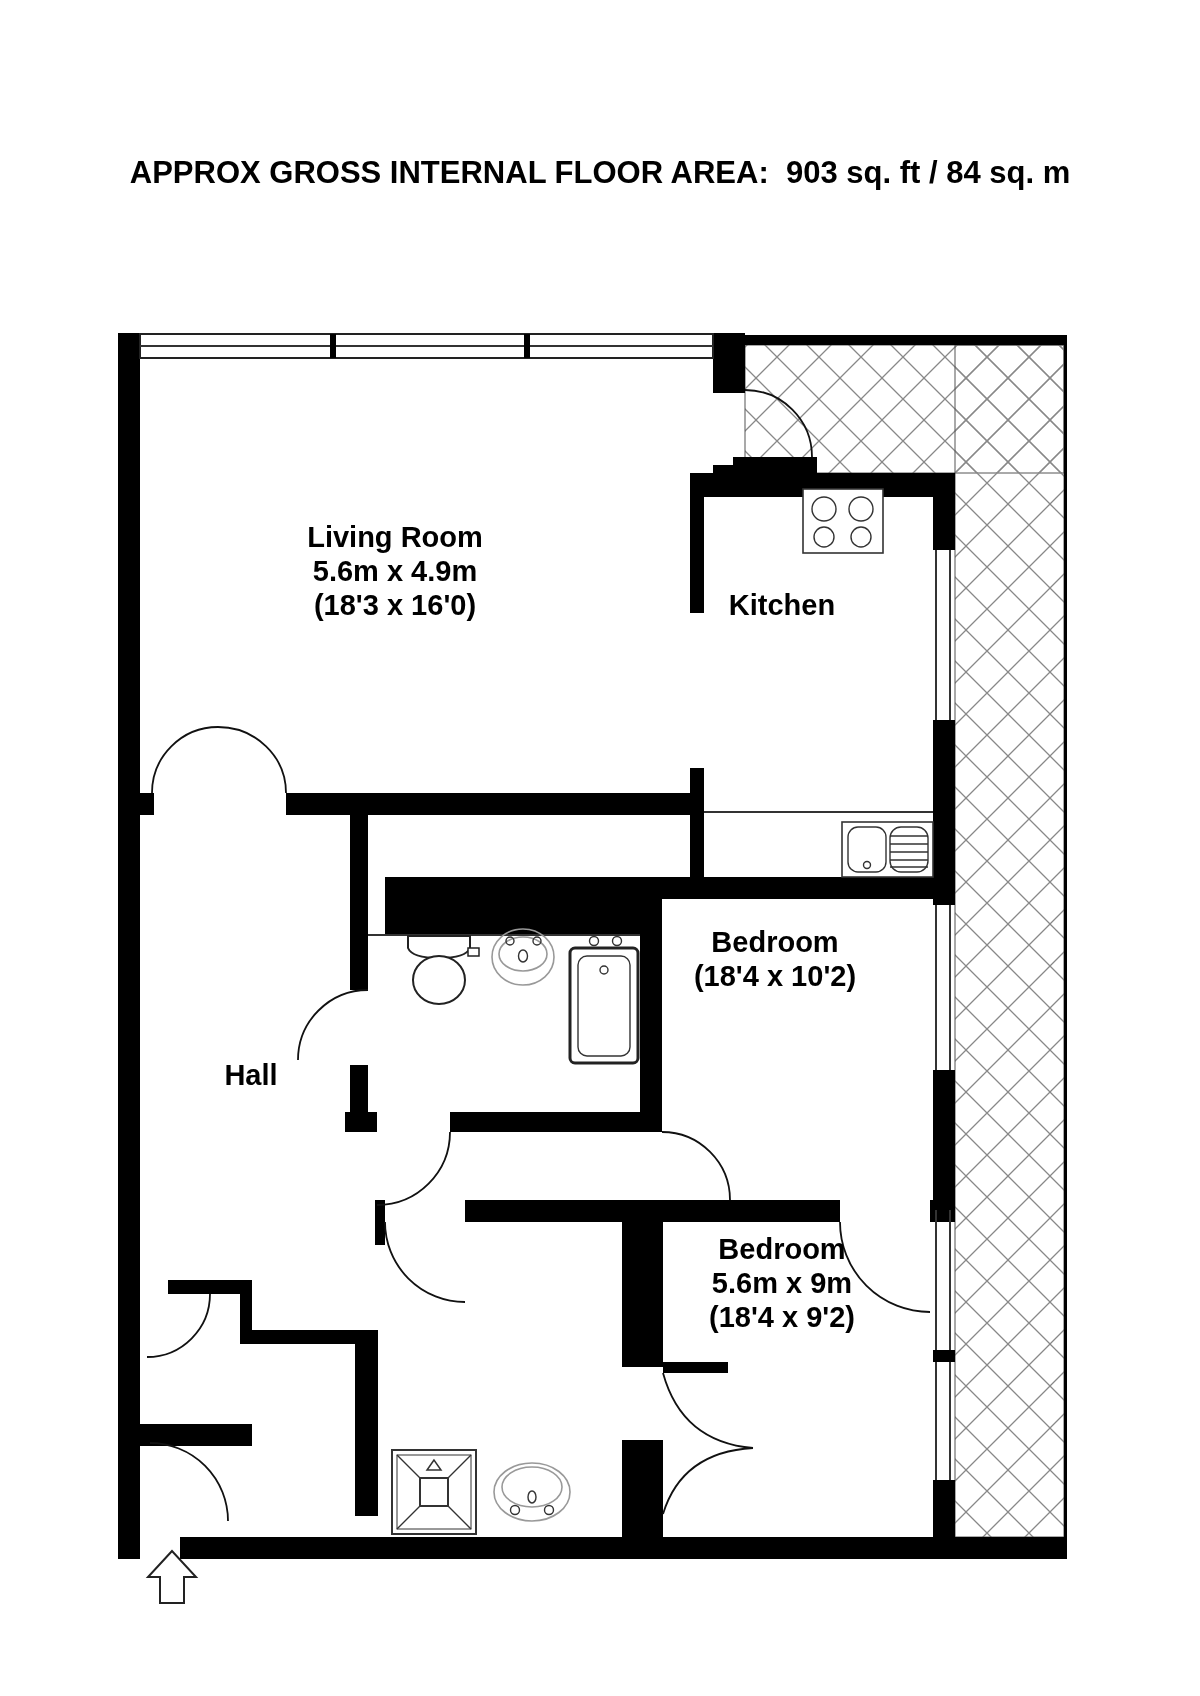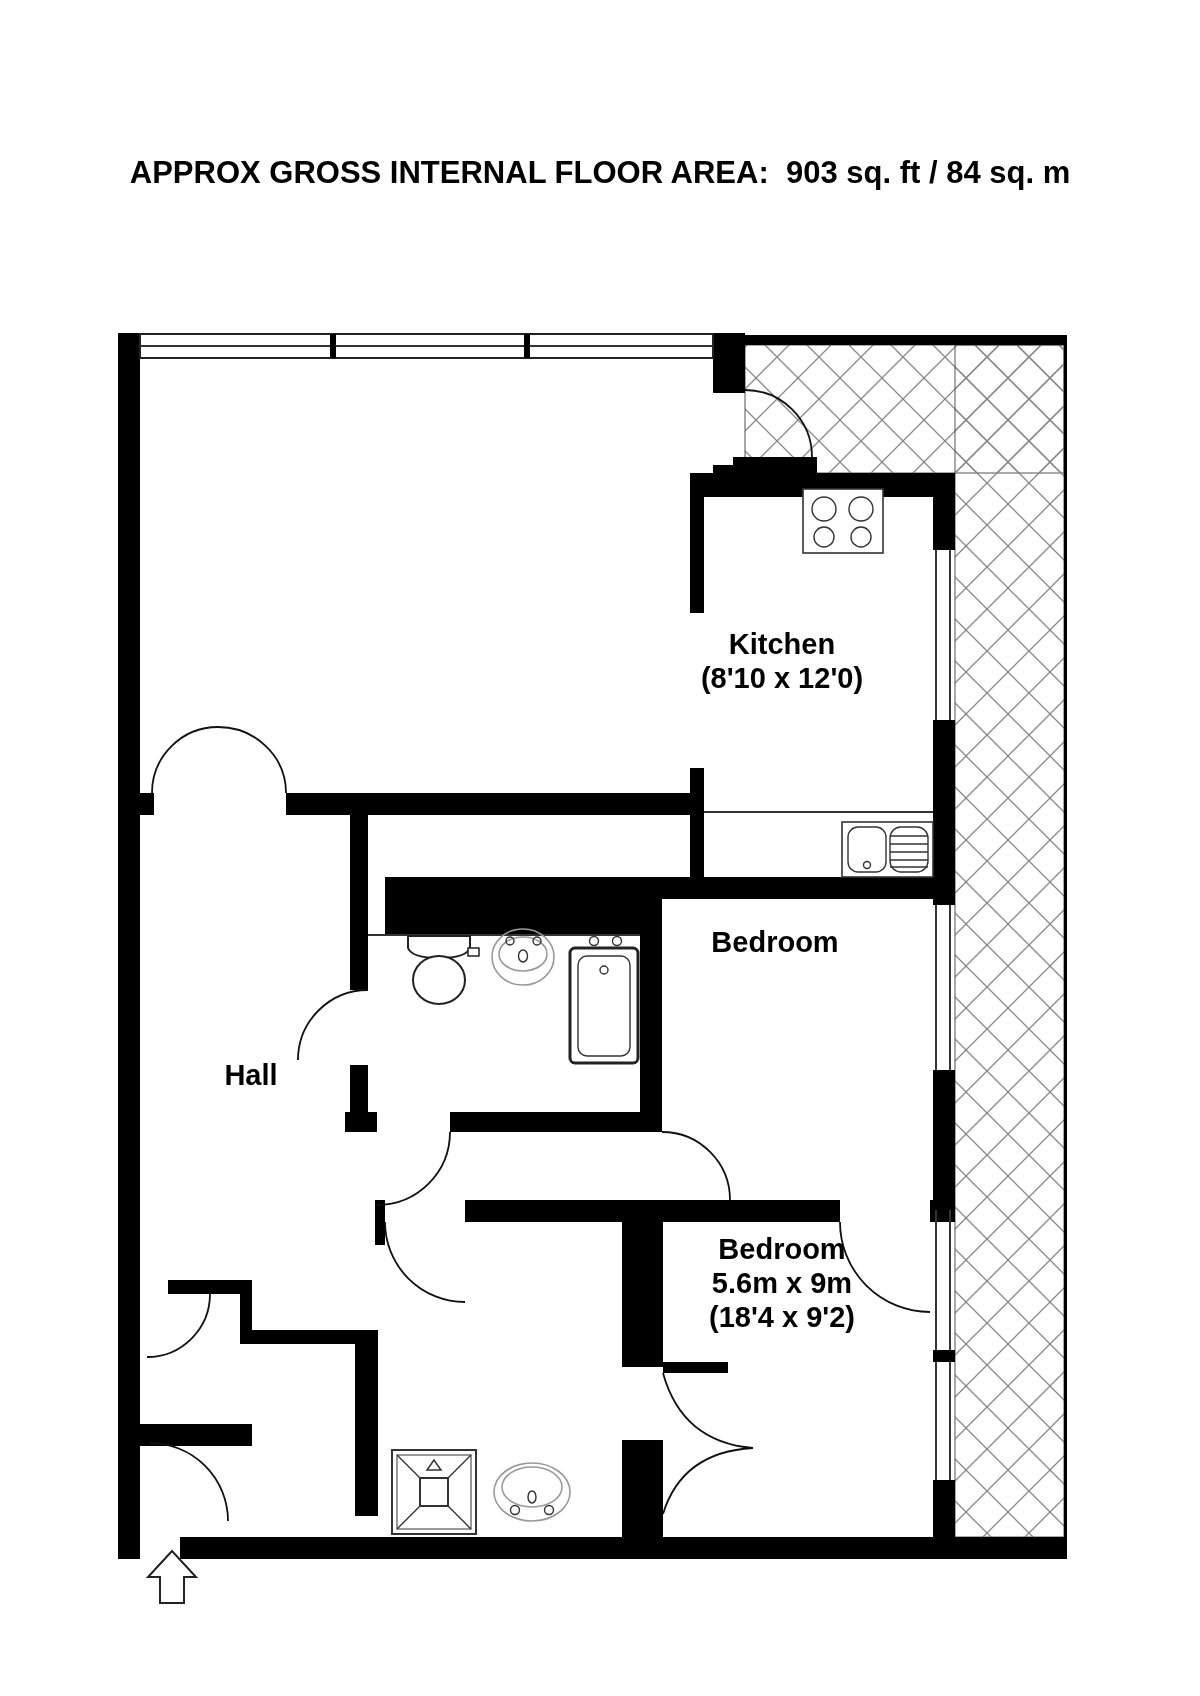--- a/index.html
+++ b/index.html
@@ -170,28 +170,33 @@
       <ellipse cx="532" cy="1497" rx="4" ry="6" class="fx-thin"></ellipse>
       <circle cx="515" cy="1510" r="4.5" class="fx-thin"></circle>
       <circle cx="549" cy="1510" r="4.5" class="fx-thin"></circle>
     </g>
 
     <g>
       <path d="M172,1551 L148,1577 L160,1577 L160,1603 L184,1603 L184,1577 L196,1577 Z" fill="#fff" stroke="#222" stroke-width="2"></path>
     </g>
   </svg>
 
-
-  <div class="room-label" style="left:632px;top:588px;width:300px;margin-top:39px;">
+  <div class="room-label" style="left:230px;top:520px;width:330px;">
+    <span class="ln">Living Room</span>
+    <span class="ln">5.6m x 4.9m</span>
+    <span class="ln">(18'3 x 16'0)</span>
+  </div>
+
+  <div class="room-label" style="left:632px;top:588px;width:300px;">
     <span class="ln">Kitchen</span>
-    <span class="ln">(8'10 x 12'0)</span>
   </div>
 
   <div class="room-label" style="left:625px;top:925px;width:300px;">
     <span class="ln">Bedroom</span>
+    <span class="ln">(18'4 x 10'2)</span>
   </div>
 
   <div class="room-label" style="left:632px;top:1232px;width:300px;">
     <span class="ln">Bedroom</span>
     <span class="ln">5.6m x 9m</span>
     <span class="ln">(18'4 x 9'2)</span>
   </div>
 
   <div class="room-label" style="left:176px;top:1058px;width:150px;">
     <span class="ln">Hall</span>

